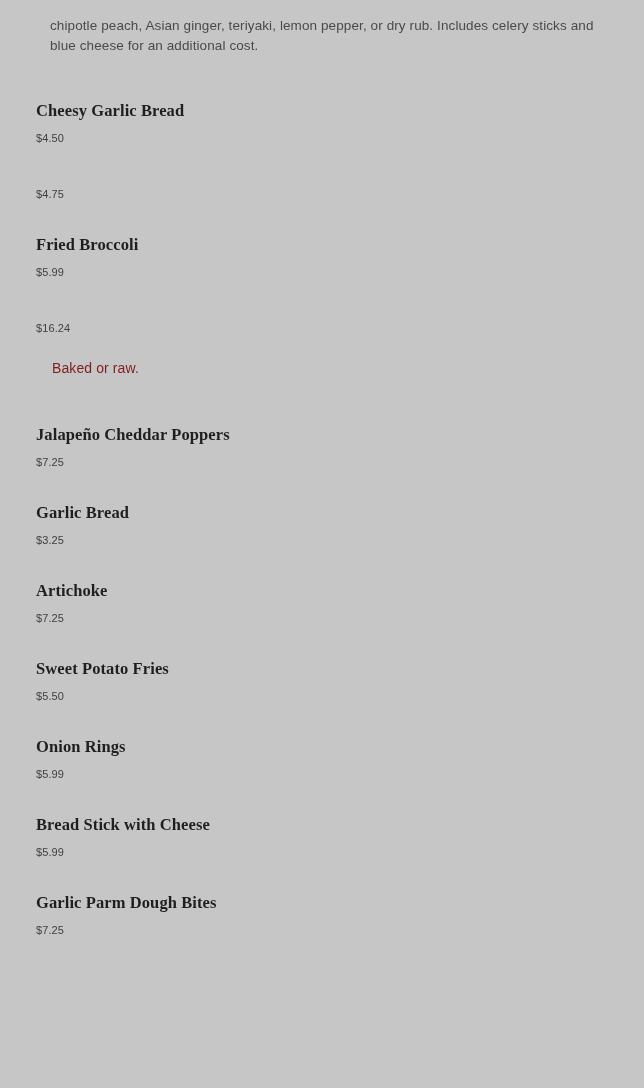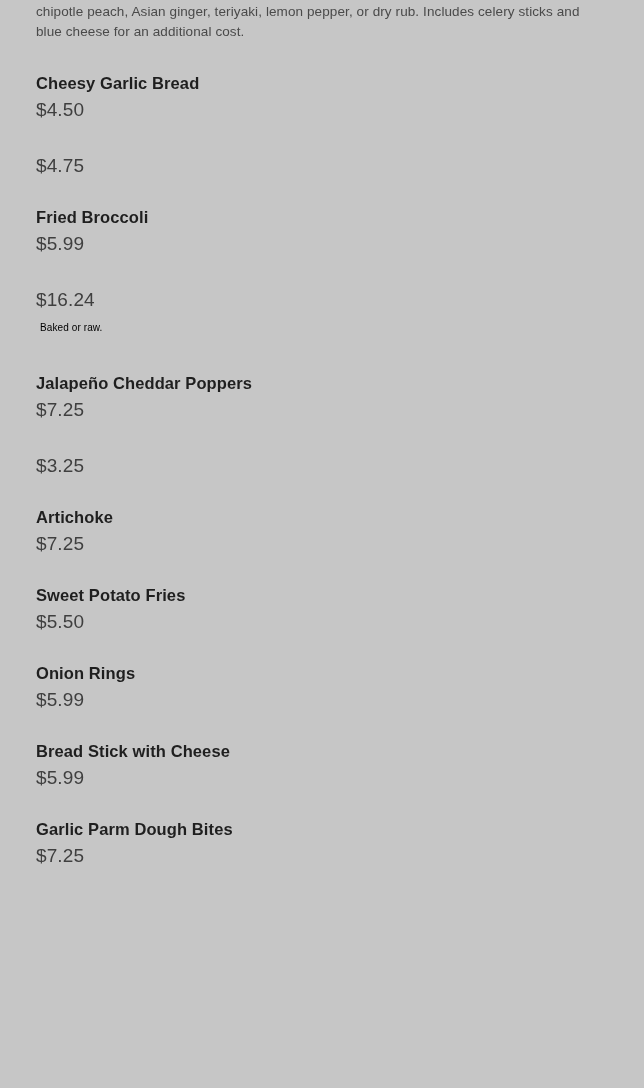--- a/index.html
+++ b/index.html
@@ -16,48 +16,49 @@
   }
   .menu-list {
     padding: 0 36px 0 36px;
     box-sizing: border-box;
     width: 644px;
   }
   .intro-desc {
     font-size: 13.5px;
     line-height: 20px;
     color: #4a4a4a;
-    margin: 0;
+    margin: 14px;
     padding-top: 2px;
     letter-spacing: 0.1px;
   }
   .item {
     padding-top: 30px;
   }
   .item-name {
     font-size: 16.5px;
     font-weight: bold;
     color: #1f1f1f;
     line-height: 22px;
     letter-spacing: 0.1px;
     margin: 0;
+    font-family: Liberation Serif, serif;
   }
   .item-price {
-    font-size: 19px;
+    font-size: 11px;
     color: #3f3f3f;
     line-height: 20px;
     margin: 0;
     padding-top: 6px;
     letter-spacing: 0.1px;
   }
   .item-desc {
-    font-size: 10px;
-    color: #000000;
+    font-size: 14px;
+    color: #7f1d1d;
     line-height: 20px;
-    margin: 4px;
+    margin: 16px;
     padding-top: 4px;
     letter-spacing: 0.1px;
   }
   .clip-row {
     padding-top: 30px;
     height: 14px;
     overflow: hidden;
   }
 </style>
 </head>
@@ -86,20 +87,21 @@
     <p class="item-desc">Baked or raw.</p>
   </div>
 
   <div class="item">
     <h3 class="item-name">Jalapeño Cheddar Poppers</h3>
     <p class="item-price">$7.25</p>
   </div>
 
 
   <div class="item">
+    <h3 class="item-name">Garlic Bread</h3>
     <p class="item-price">$3.25</p>
   </div>
 
   <div class="item">
     <h3 class="item-name">Artichoke</h3>
     <p class="item-price">$7.25</p>
   </div>
 
   <div class="item">
     <h3 class="item-name">Sweet Potato Fries</h3>

